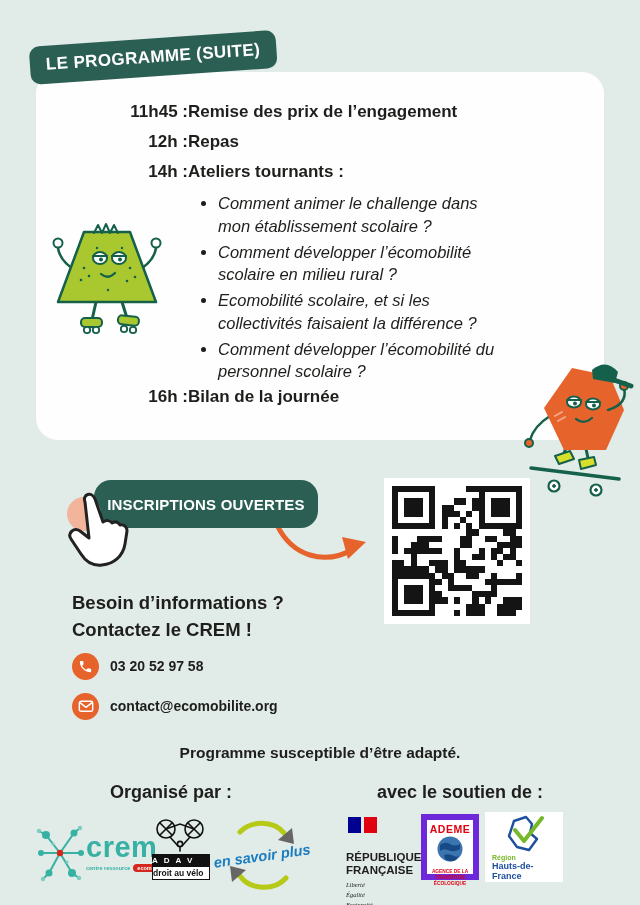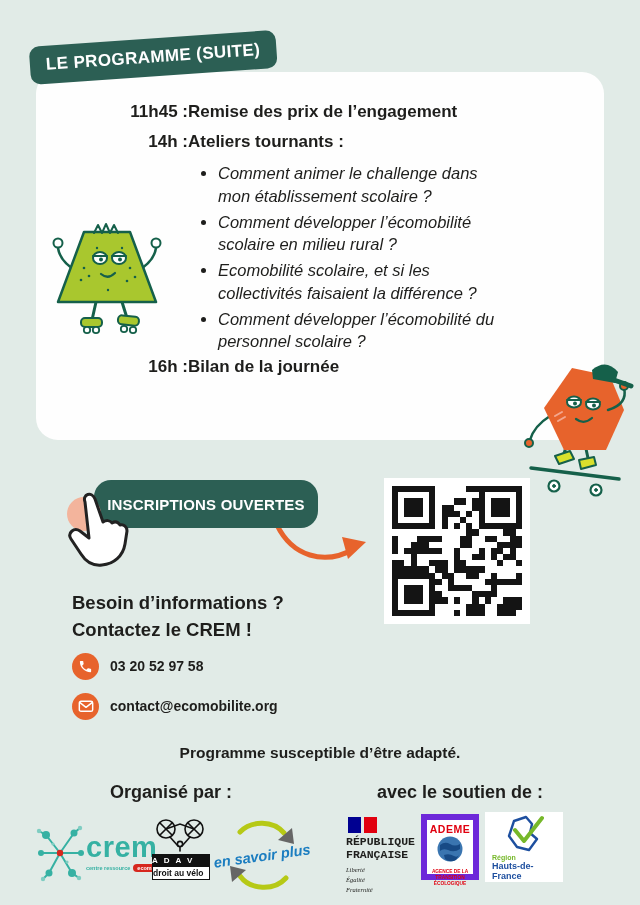--- a/index.html
+++ b/index.html
@@ -83,21 +83,21 @@
   }
   .esp { position:absolute; left:210px; top:818px; width:104px; height:76px; cursor:pointer; }
   .esp-text {
     position:absolute; left:2px; top:30px; width:100px; text-align:center;
     transform:rotate(-8deg); color:#1b7dc0; font-weight:800; font-style:italic; font-size:14.5px;
   }
   .rf { position:absolute; left:346px; top:817px; width:78px; }
   .rf-flag { display:flex; gap:3px; margin-left:2px; }
   .rf-flag .b { width:13px; height:16px; background:#000091; }
   .rf-flag .r { width:13px; height:16px; background:#e1000f; }
-  .rf-name { font-weight:800; font-size:11.5px; line-height:1.1; margin-top:3px; white-space:pre-line;font-family:Liberation Mono, monospace; }
+  .rf-name { font-weight:800; font-size:11.5px; line-height:1.1; margin-top:18px; white-space:pre-line; }
   .rf-motto {
     font-family:"Liberation Serif","DejaVu Serif",serif; font-style:italic;
     font-size:6.5px; line-height:1.5; margin-top:4px; white-space:pre-line;
   }
   .ademe {
     position:absolute; left:421px; top:814px; width:58px; height:66px;
     background:#fff; border:6px solid #6d28d9; text-align:center; padding-top:3px;
   }
   .ademe-name { color:#e1000f; font-weight:800; font-size:10.5px; letter-spacing:.5px; }
   .ademe-sub { color:#e1000f; font-weight:700; font-size:4.8px; line-height:1.3; margin-top:2px; white-space:pre-line; }
@@ -111,20 +111,24 @@
 
 <div class="poster">
 
   <div class="badge">LE PROGRAMME (SUITE)</div>
 
   <div class="card">
     <div class="schedule">
       <div class="s-row">
         <div class="s-time">11h45 :</div>
         <div class="s-label">Remise des prix de l’engagement</div>
+      </div>
+      <div class="s-row">
+        <div class="s-time">12h :</div>
+        <div class="s-label">Repas</div>
       </div>
       <div class="s-row">
         <div class="s-time">14h :</div>
         <div class="s-label">Ateliers tournants :</div>
       </div>
       <ul class="bullets">
         <li>Comment animer le challenge dans
 mon établissement scolaire ?</li>
         <li>Comment développer l’écomobilité
 scolaire en milieu rural ?</li>

